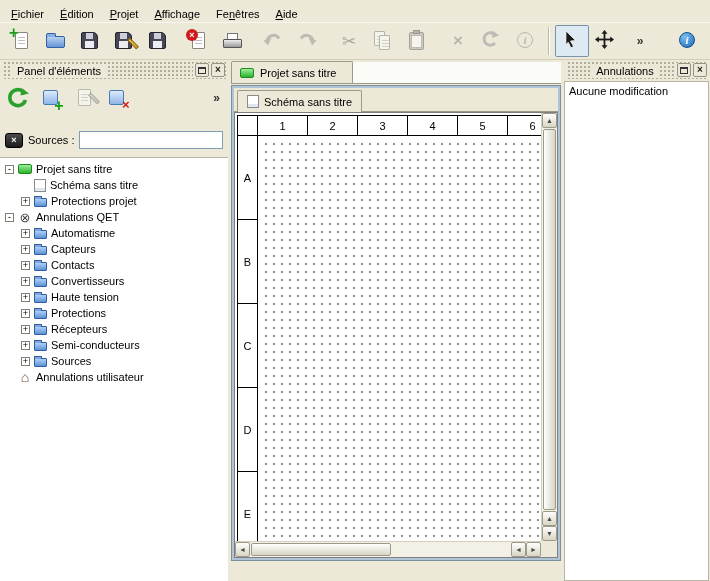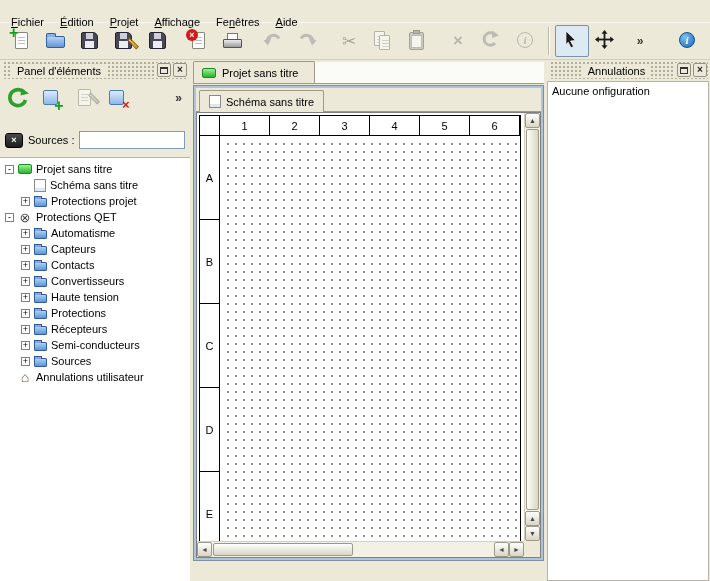--- a/index.html
+++ b/index.html
@@ -6,21 +6,21 @@
   html,body { background:#d7d3c5; }
   .app{
     position:relative; width:710px; height:581px; overflow:hidden;
     background:#ece9d8; font:11px "Liberation Sans", sans-serif; color:#000;
     cursor:default; user-select:none;
   }
   u{ text-decoration:underline; }
 
   
   .menubar{ height:22px; display:flex; align-items:stretch; padding-left:3px; background:#ece9d8; }
-  .menu-item{ padding:16px 8px 3px; }
+  .menu-item{ padding:8px 8px 3px; }
 
   
   .toolbar{ height:38px; display:flex; align-items:center; padding:0 5px;
     background:#ece9d8; border-top:1px solid #f8f6ee; border-bottom:1px solid #d2ceba; }
   .tb-btn{ width:34px; height:32px; border:1px solid transparent; border-radius:2px;
     display:flex; align-items:center; justify-content:center; position:relative; flex:none; }
   .tb-btn.pressed{ border:1px solid #7a93ab; background:#dde9f3; }
   .tb-btn.disabled{ opacity:.55; filter:grayscale(.95); }
   .tb-gap{ width:7px; flex:none; }
   .tb-sep{ width:2px; height:28px; border-left:1px solid #bcb8a6; border-right:1px solid #fff; margin:0 5px; flex:none; }
@@ -62,23 +62,23 @@
   .circle-i{ position:absolute; left:2px; top:2px; width:16px; height:16px; border-radius:50%;
     border:1px solid #8f8d84; color:#8f8d84; display:flex; align-items:center; justify-content:center;
     font:italic bold 11px "Liberation Serif", serif; }
   .circle-i.blue{ background:radial-gradient(circle at 35% 30%, #7cc0f2, #1b66b4);
     border:1px solid #12518f; color:#fff; }
   .bluebox{ position:absolute; left:2px; top:3px; width:15px; height:15px; border-radius:2px;
     background:linear-gradient(#dcebfc,#8fb6e8); border:1px solid #4a7ab2; }
 
   
   .main{ position:absolute; left:0; top:60px; right:0; bottom:0; display:flex; }
-  .left-dock{ width:190px; flex:none; display:flex; flex-direction:column; }
+  .left-dock{ width:228px; flex:none; display:flex; flex-direction:column; }
   .center{ flex:1; min-width:0; display:flex; flex-direction:column; padding:2px 3px 0; }
-  .right-dock{ width:163px; flex:none; display:flex; flex-direction:column; }
+  .right-dock{ width:146px; flex:none; display:flex; flex-direction:column; }
 
   
   .dock-title{ height:17px; margin:2px 2px 1px; position:relative; display:flex; align-items:center;
     background-image:radial-gradient(circle, #b2ae9c 1px, transparent 1.2px);
     background-size:4px 4px; background-position:1px 3px; }
   .dock-title .t{ background:#ece9d8; padding:0 5px; white-space:nowrap; }
   .dock-title.left .t{ margin-left:10px; }
   .dock-title.right .t{ margin:0 auto; transform:translateX(-12px); }
   .dock-btns{ position:absolute; right:1px; top:1px; display:flex; gap:2px; background:#ece9d8; padding-left:2px; }
   .dock-btn{ width:14px; height:14px; background:#ece9d8; border:1px solid #989284; border-radius:2px;
@@ -357,21 +357,21 @@
             <span class="t-label">Schéma sans titre</span>
           </div>
           <div class="tree-row" style="padding-left:21px">
             <span class="exp">+</span>
             <span class="t-ico folder-icon"></span>
             <span class="t-label">Protections projet</span>
           </div>
           <div class="tree-row" style="padding-left:5px">
             <span class="exp">-</span>
             <span class="t-ico qet-collection-icon">⊗</span>
-            <span class="t-label">Protections QET</span>
+            <span class="t-label">Annulations QET</span>
           </div>
           <div class="tree-row" style="padding-left:21px">
             <span class="exp">+</span>
             <span class="t-ico folder-icon"></span>
             <span class="t-label">Automatisme</span>
           </div>
           <div class="tree-row" style="padding-left:21px">
             <span class="exp">+</span>
             <span class="t-ico folder-icon"></span>
             <span class="t-label">Capteurs</span>
@@ -481,18 +481,18 @@
         <span class="dock-btns">
           <span class="dock-btn">
               <span class="float-glyph"></span>
             </span>
           <span class="dock-btn">
               <span class="x-glyph">×</span>
             </span>
         </span>
       </div>
       <div class="undo-list">
-        <div class="undo-item">Aucune onfiguration</div>
+        <div class="undo-item">Aucune modification</div>
       </div>
     </div>
 
   </div>
 </div>
 
 </body></html>

